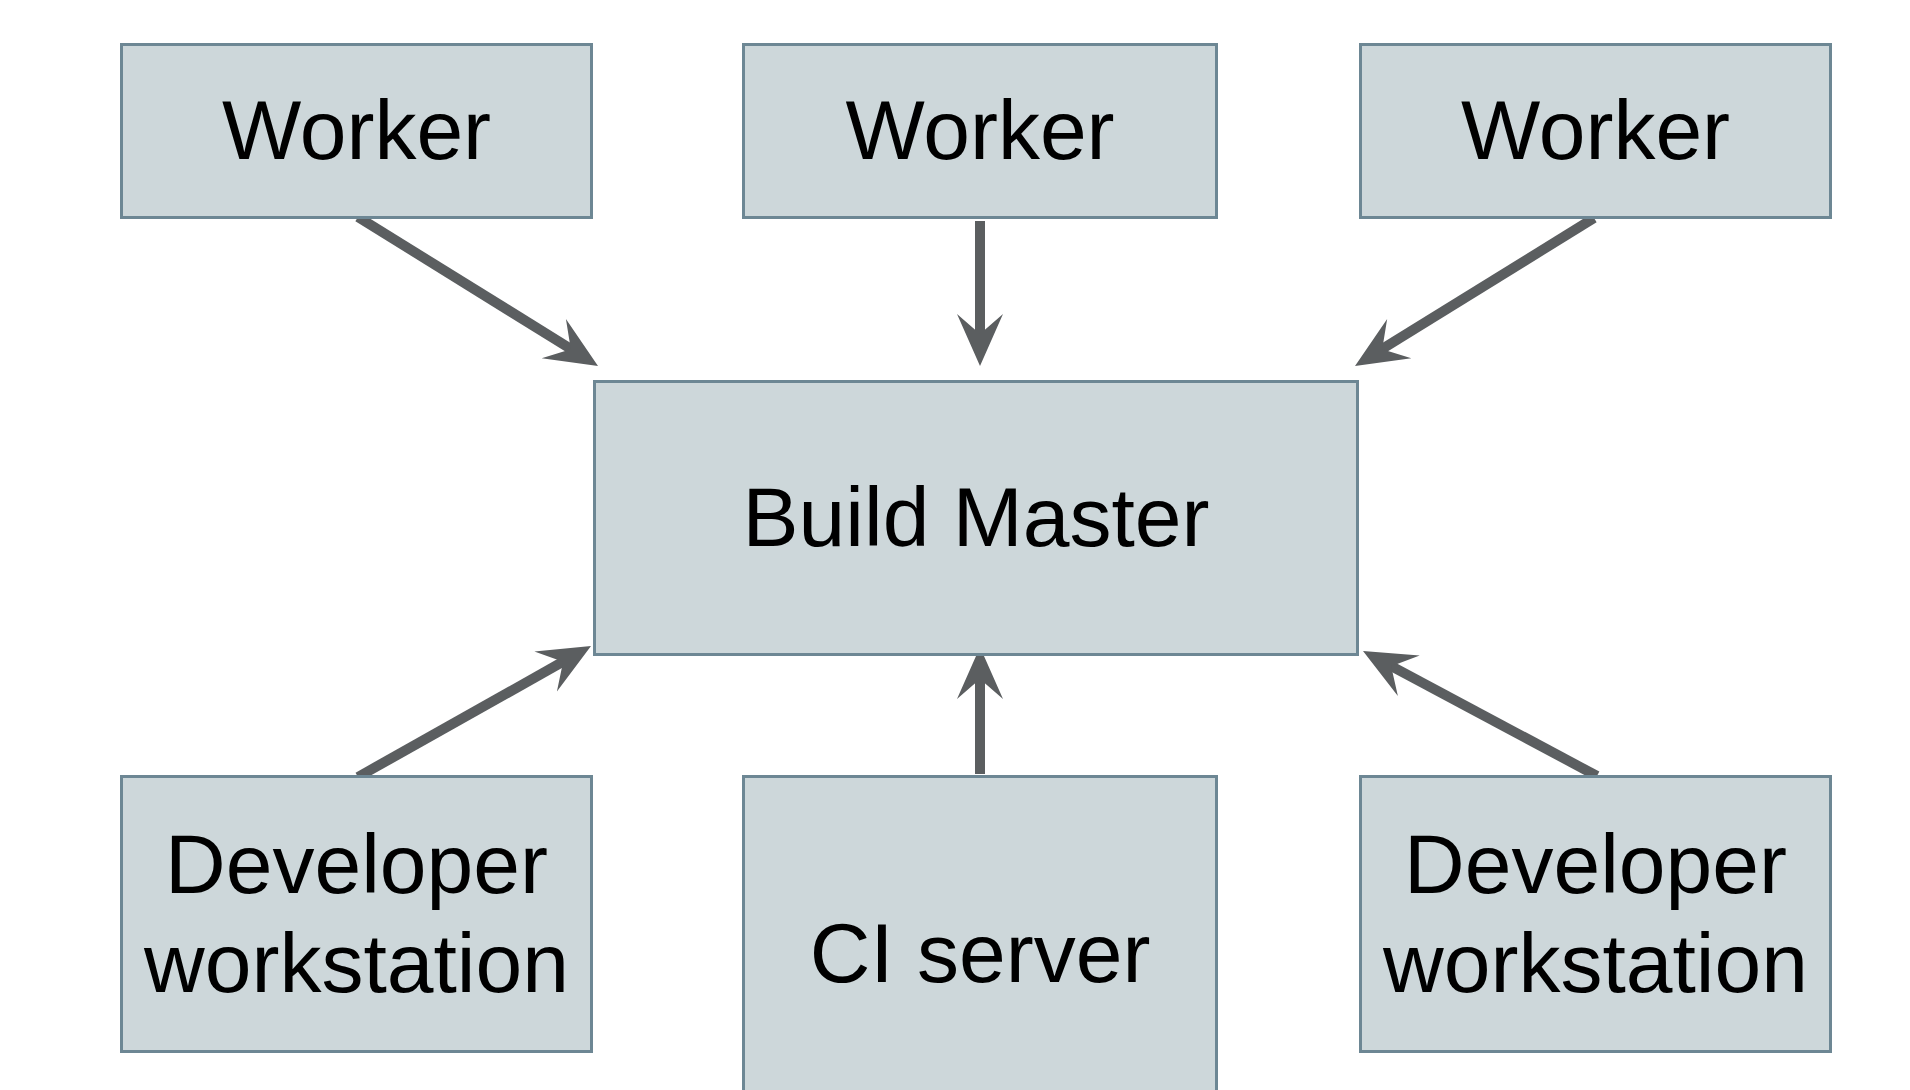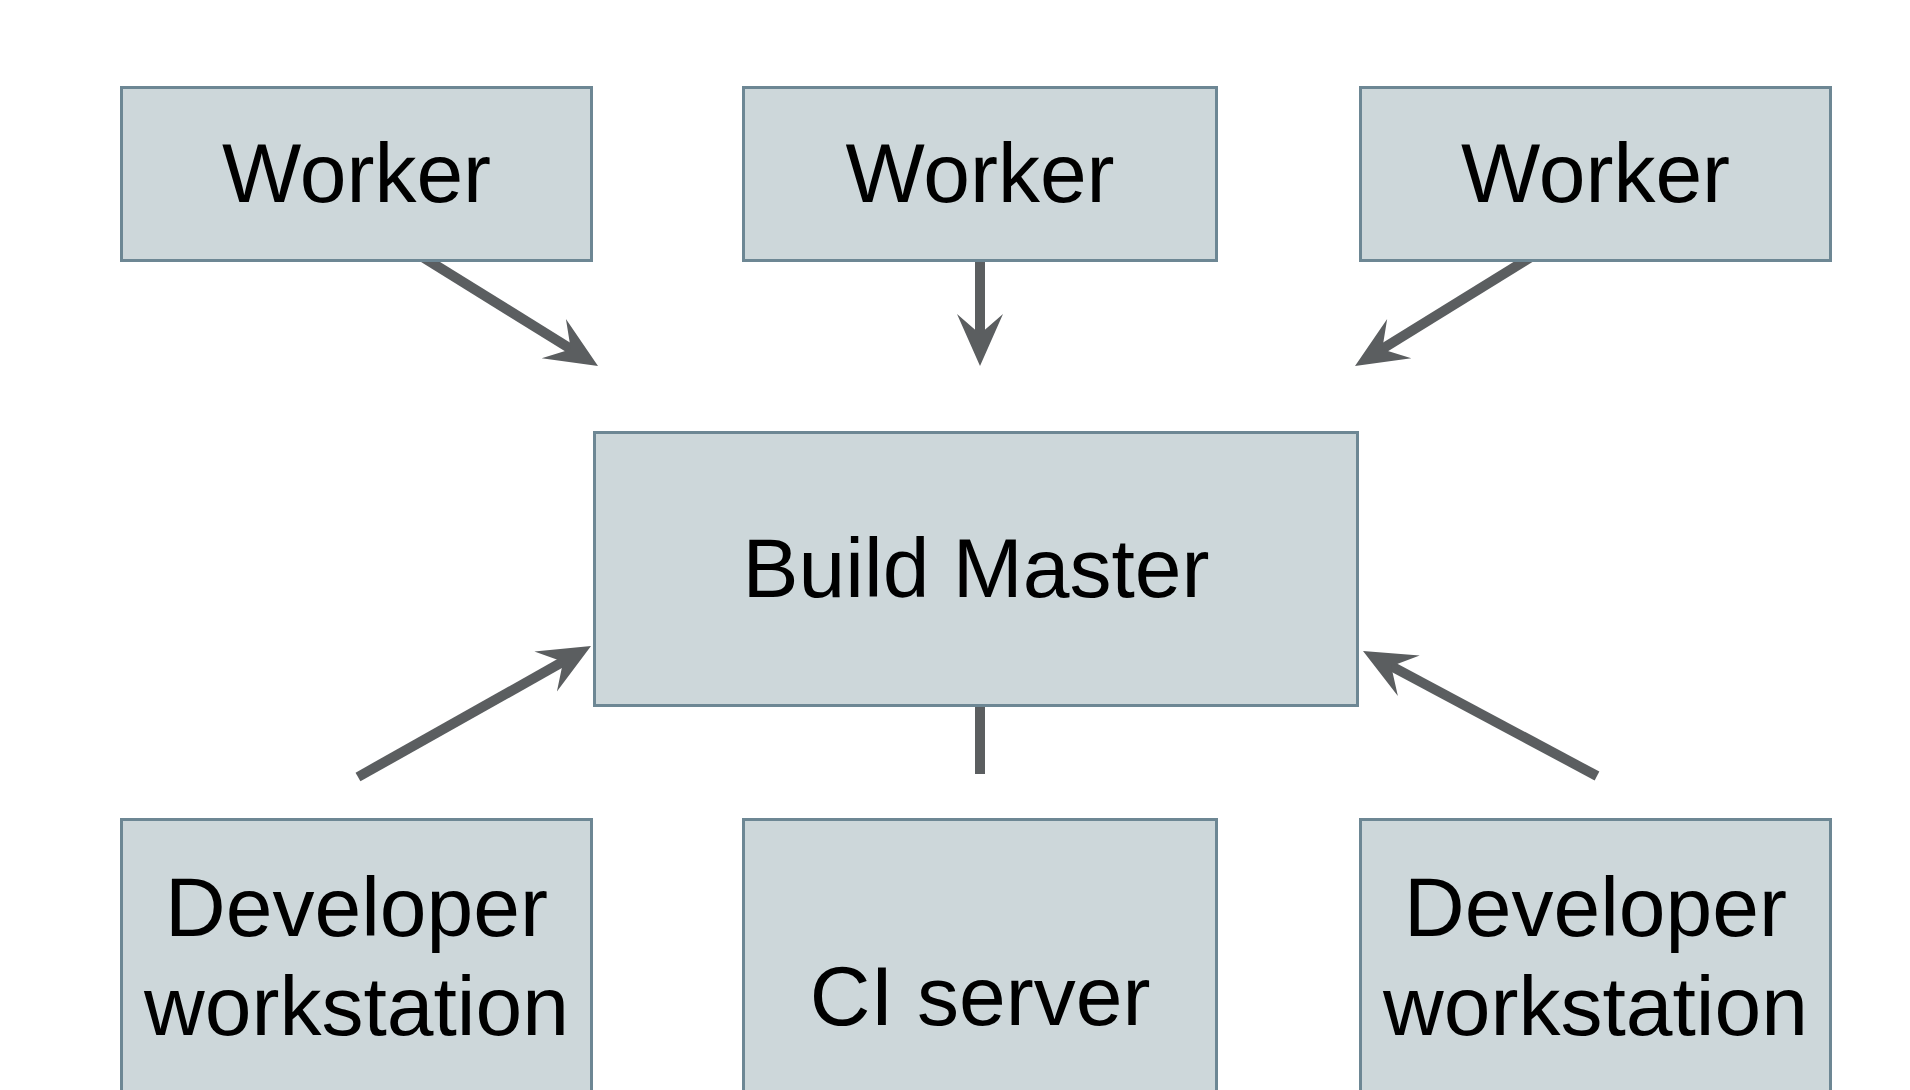--- a/index.html
+++ b/index.html
@@ -39,26 +39,25 @@
     background:var(--node-fill);
     border:3px solid var(--node-border);
     display:flex;
     align-items:center;
     justify-content:center;
     text-align:center;
     color:var(--text);
     font-size:84px;
     line-height:1.18;
     padding:0 8px;
-    margin-top:43px;
   }
   #n-worker-1{left:120px;top:43px;width:473px;height:176px;}
   #n-worker-2{left:742px;top:43px;width:476px;height:176px;}
   #n-worker-3{left:1359px;top:43px;width:473px;height:176px;}
-  #n-build-master{left:593px;top:388px;width:766px;height:276px;}
+  #n-build-master{left:593px;top:380px;width:766px;height:276px;}
   #n-dev-ws-left{left:120px;top:775px;width:473px;height:278px;}
   #n-ci-server{left:742px;top:775px;width:476px;height:358px;}
   #n-dev-ws-right{left:1359px;top:775px;width:473px;height:278px;}
 </style>
 </head>
 <body>
 
 <div class="canvas">
 
   <svg class="edges" width="1910" height="1090" viewBox="0 0 1910 1090" aria-hidden="true">

